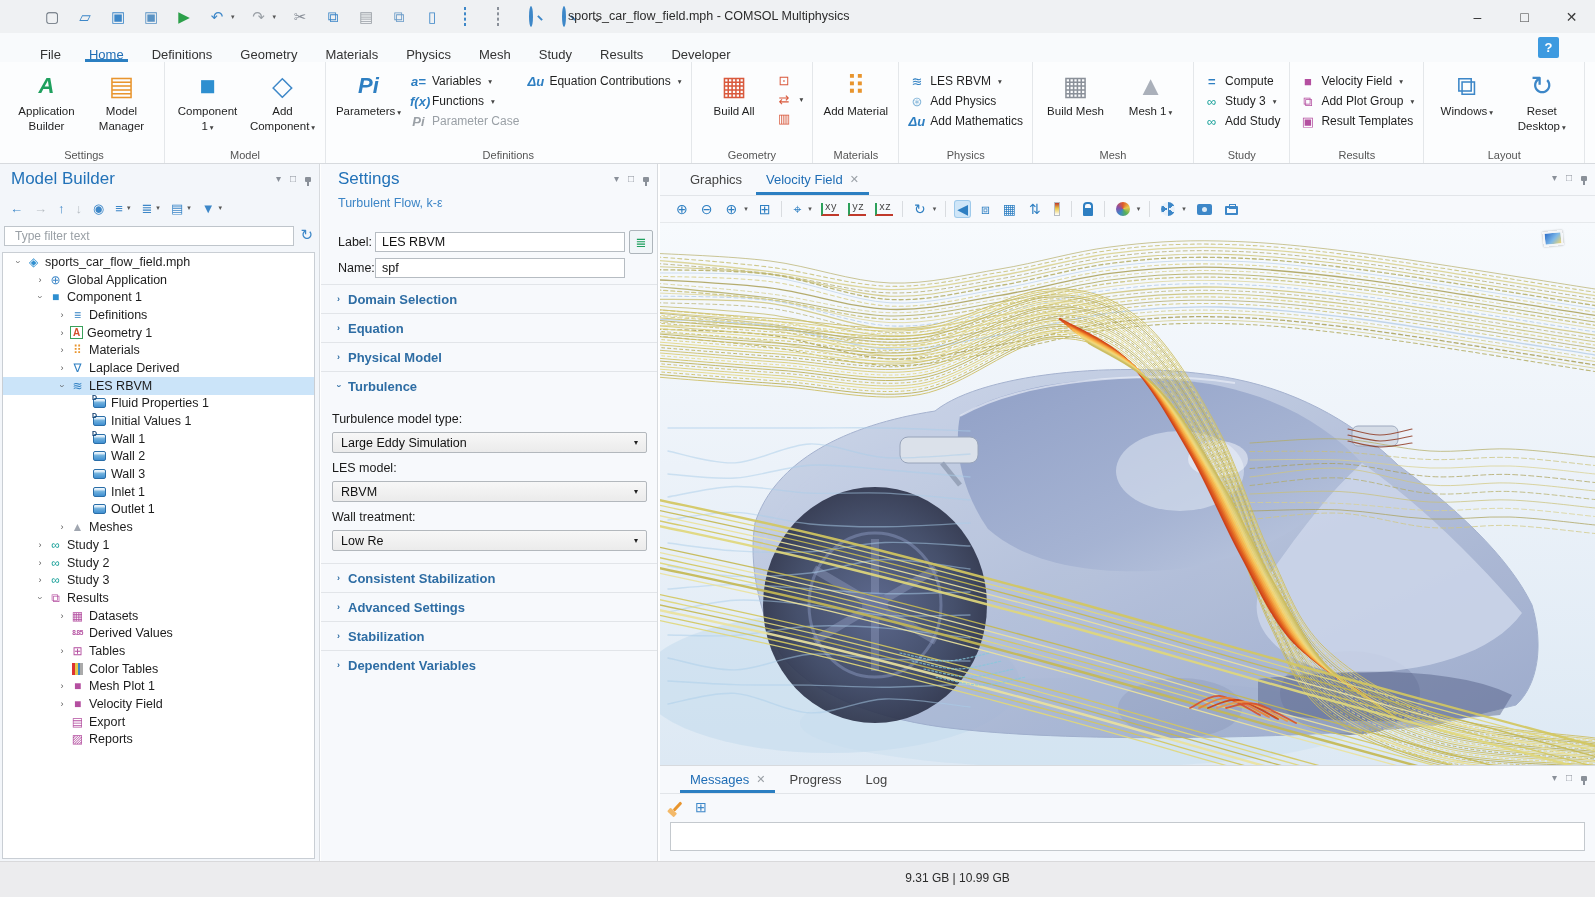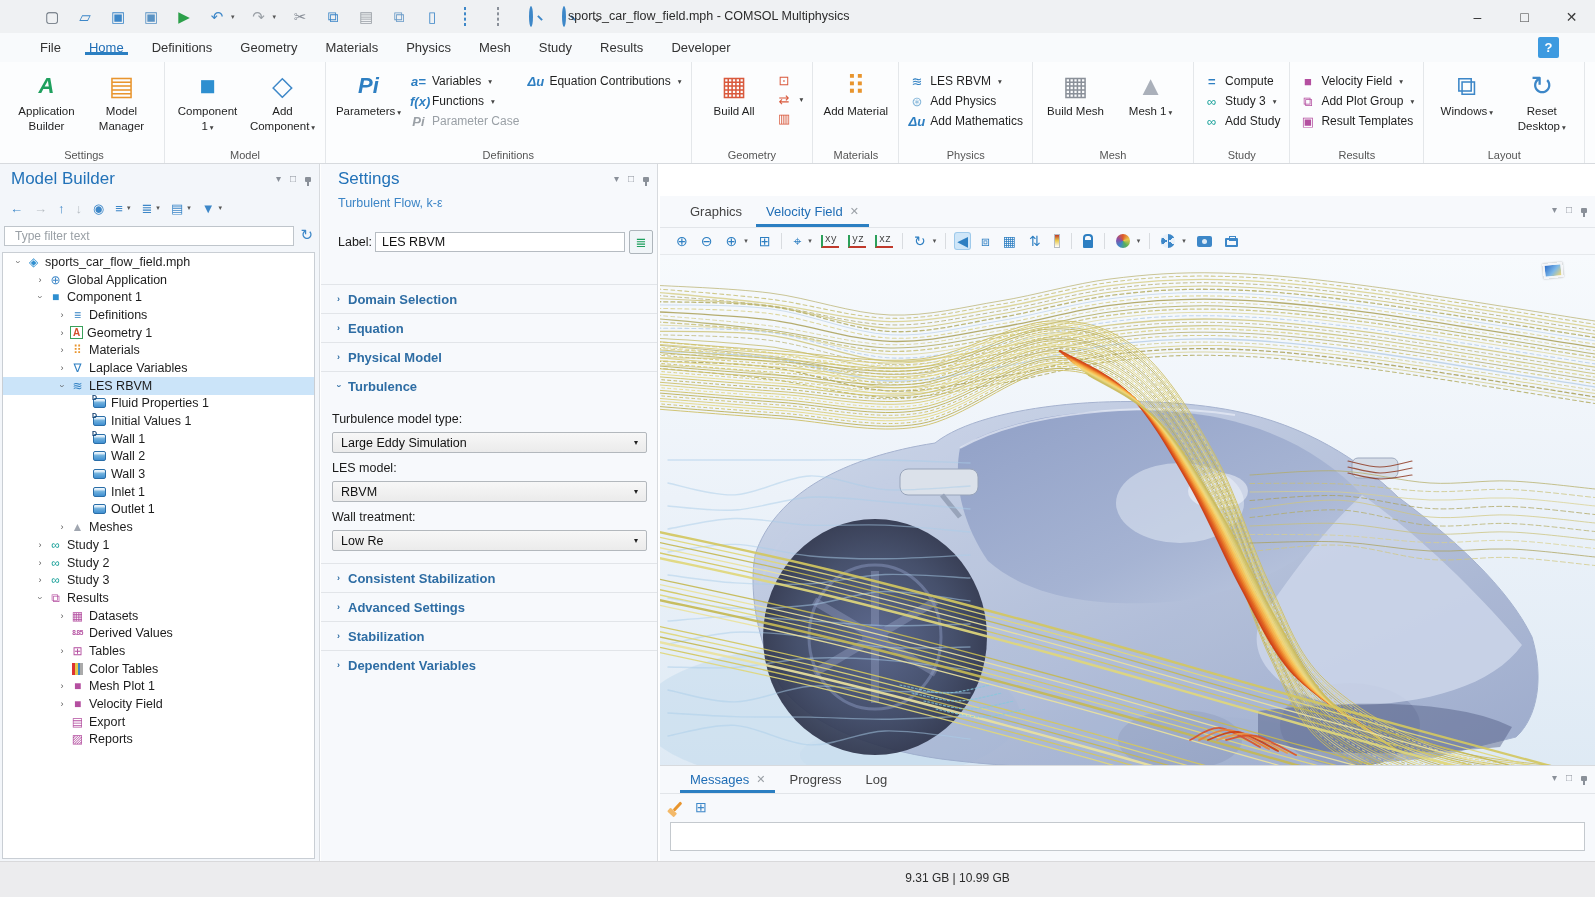--- a/index.html
+++ b/index.html
@@ -14,21 +14,21 @@
   .logoic{width:13px;height:13px;border-radius:50%;background:radial-gradient(circle at 35% 35%,#3f6d9e 0 25%,#14273c 70%);}
   .dashbox{width:12px;height:12px;border:1px dashed #3d87c8;}
   .dashbox.orange{border-color:#8a9099;box-shadow:inset -2px -2px 0 #e8952e;}
   .magic{width:9px;height:9px;border:2px solid #3d87c8;border-radius:50%;position:relative;}
   .magic::after{content:'';position:absolute;width:6px;height:2px;background:#3d87c8;transform:rotate(45deg);left:6px;top:9px;}
   .tb-title{position:absolute;left:568px;top:9px;font-size:12.5px;color:#2b2b2b;}
   .win-controls{position:absolute;right:0;top:0;height:33px;display:flex;}
   .winbtn{width:47px;height:33px;display:flex;align-items:center;justify-content:center;font-size:14px;color:#3c3c3c;}
 
   
-  .menubar{position:absolute;left:0;top:33px;right:0;height:29px;background:#f8fafc;display:flex;align-items:center;padding-left:26px;}
+  .menubar{position:absolute;left:0;top:33px;right:0;height:29px;background:#f8fafc;display:flex;align-items:flex-end;padding-left:26px;}
   .mtab{padding:0 14px;font-size:13px;color:#333;display:flex;align-items:center;position:relative;cursor:default;}
   .mtab.active{color:#1f6db5;}
   .mtab.active::after{content:'';position:absolute;left:10px;right:10px;bottom:0;height:3px;background:#2b7fc2;}
   .helpbtn{position:absolute;right:36px;top:4px;width:21px;height:21px;background:#3d9ae0;color:#fff;border-radius:2px;font-size:13px;font-weight:bold;display:flex;align-items:center;justify-content:center;}
 
   
   .ribbon{position:absolute;left:0;top:62px;right:0;height:102px;background:#fcfdfe;border-bottom:1px solid #d7dade;display:flex;align-items:stretch;padding-left:4px;}
   .rgroup{position:relative;padding:3px 9px 16px 9px;border-right:1px solid #e4e7ea;display:flex;gap:8px;align-items:flex-start;}
   .rgroup-label{position:absolute;bottom:2px;left:0;right:0;text-align:center;font-size:11px;color:#555;}
   .rbig{width:67px;display:flex;flex-direction:column;align-items:center;text-align:center;font-size:11.5px;color:#1f1f1f;padding-top:3px;line-height:1.3;}
@@ -77,21 +77,21 @@
   .sections{position:absolute;left:0;right:0;top:120px;}
   .sct{height:29px;display:flex;align-items:center;border-top:1px solid #e2e5e9;padding-left:16px;font-size:13px;color:#2e6da4;font-weight:bold;gap:8px;}
   .sct .schev{font-size:9px;color:#2e6da4;display:inline-block;}
   .sct .schev.exp{transform:rotate(90deg);}
   .scontent{padding:4px 10px 12px 11px;}
   .flabel{font-size:12.5px;color:#1a1a1a;margin:8px 0 6px 0;}
   .fselect{height:21px;background:linear-gradient(#f7f7f7,#ebebeb);border:1px solid #b3b8bd;border-radius:2px;display:flex;align-items:center;justify-content:space-between;padding:4px 8px;font-size:12.5px;color:#111;}
   .fselect .caret{font-size:8px;color:#222;}
 
   
-  #graphics{position:absolute;left:660px;top:164px;right:0;height:601px;background:#f7f9fc;margin-top:32px;}
+  #graphics{position:absolute;left:660px;top:164px;right:0;height:601px;background:#f7f9fc;}
   .tabbar{position:relative;height:32px;display:flex;align-items:stretch;padding-left:18px;border-bottom:1px solid #e2e5e9;}
   .gtab{padding:0 12px;display:flex;align-items:center;gap:7px;font-size:13px;color:#444;position:relative;}
   .gtab.active{color:#1f6db5;}
   .gtab.active::after{content:'';position:absolute;left:2px;right:2px;bottom:0;height:3px;background:#2b7fc2;}
   .closex{font-size:11px;color:#9aa0a6;}
   .gtoolbar{height:27px;display:flex;align-items:center;gap:9px;padding-left:14px;border-bottom:1px solid #e6e9ec;background:#f7f9fc;}
   .gic{font-size:14px;color:#2e7fc2;line-height:1;display:flex;align-items:center;padding:1px 2px;border-radius:2px;}
   .gic.active{background:#cfe6f8;box-shadow:0 0 0 1px #9fcaeb;}
   .vsep{width:1px;height:16px;background:#d9dce0;}
   .axv{font-size:10px;color:#444;border-left:2px solid #2ca05a;border-bottom:2px solid #c0392b;padding:0 2px 1px 2px;line-height:1;font-family:Liberation Mono, monospace;}
@@ -379,21 +379,21 @@
           <span>Geometry 1</span>
         </div>
         <div class="trow" style="padding-left: 52px;">
           <span class="tchev">›</span>
           <span class="ticon" style="color: rgb(232, 149, 46);">⠿</span>
           <span>Materials</span>
         </div>
         <div class="trow" style="padding-left: 52px;">
           <span class="tchev">›</span>
           <span class="ticon" style="color: rgb(46, 127, 194);">∇</span>
-          <span>Laplace Variables</span>
+          <span>Laplace Derived</span>
         </div>
         <div class="trow sel" style="padding-left: 52px;">
           <span class="tchev exp">›</span>
           <span class="ticon" style="color: rgb(46, 127, 194);">≋</span>
           <span>LES RBVM</span>
         </div>
         <div class="trow" style="padding-left: 74px;">
           <span class="tchev"></span>
           <span class="nodeic">
             <span class="flag">D</span>
@@ -508,20 +508,24 @@
     <div class="panel-hicons" id="set-hicons">
         <span class="phic">▾</span>
         <span class="phic">□</span>
         <span class="pinic"></span>
       </div>
     <div class="frow" style="top:68px;">
       <span style="width:37px;">Label:</span>
       <input class="finput" value="LES RBVM" style="">
     </div>
     <button class="eqbtn">≣</button>
+    <div class="frow" style="top:94px;">
+      <span style="width:37px;">Name:</span>
+      <input class="finput" value="spf" style="">
+    </div>
     <div class="sections" id="set-sections">
         <div class="sct">
           <span class="schev">›</span>
           <span>Domain Selection</span>
         </div>
         <div class="sct">
           <span class="schev">›</span>
           <span>Equation</span>
         </div>
         <div class="sct">

